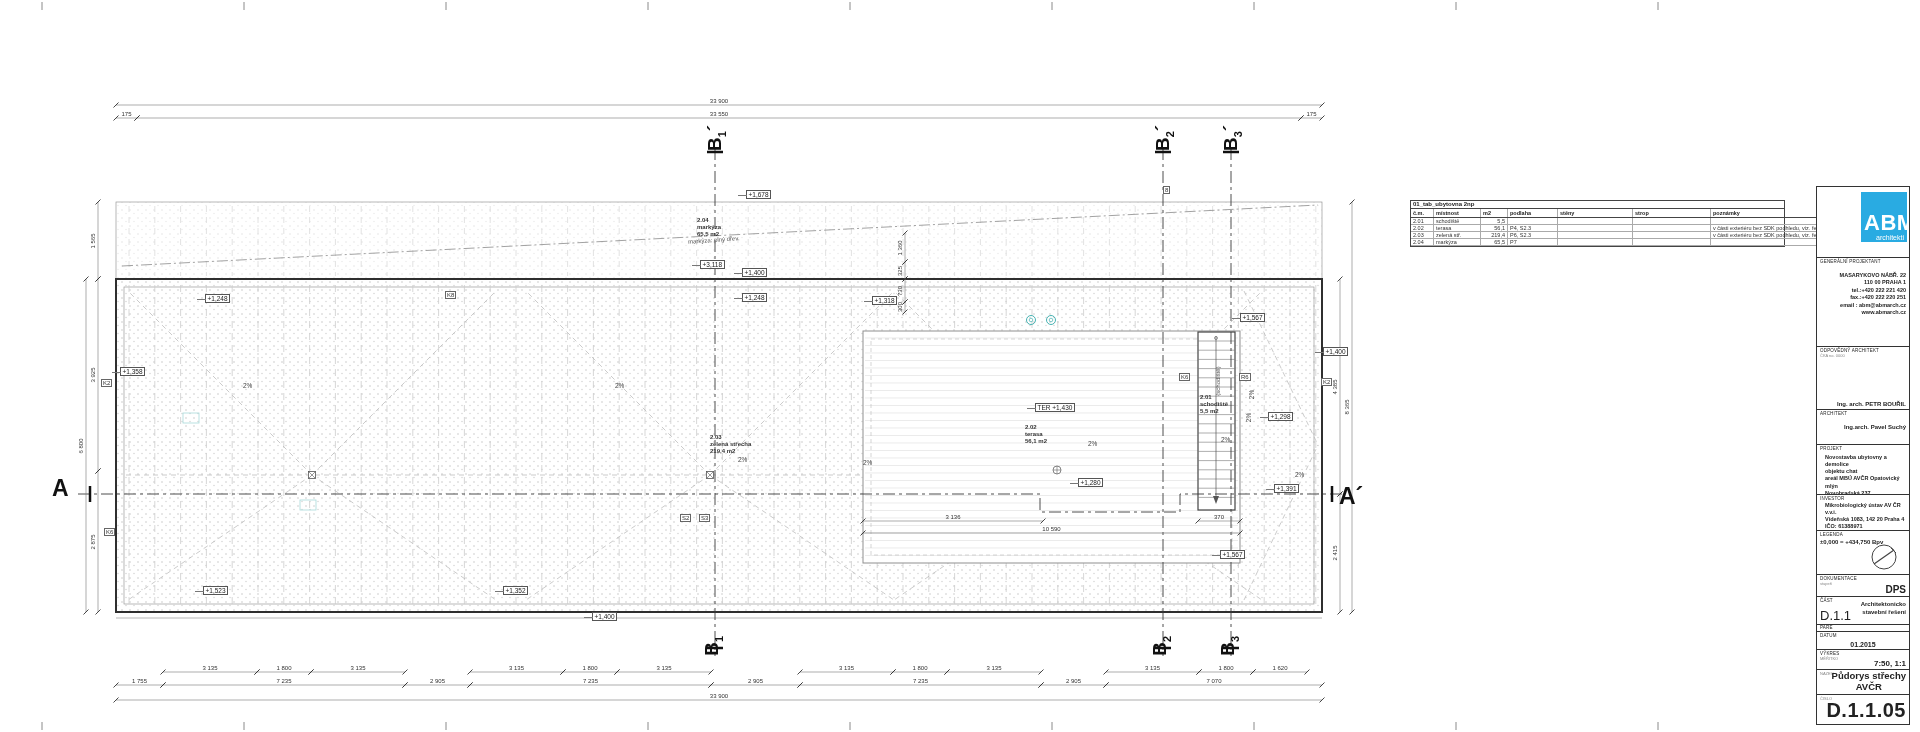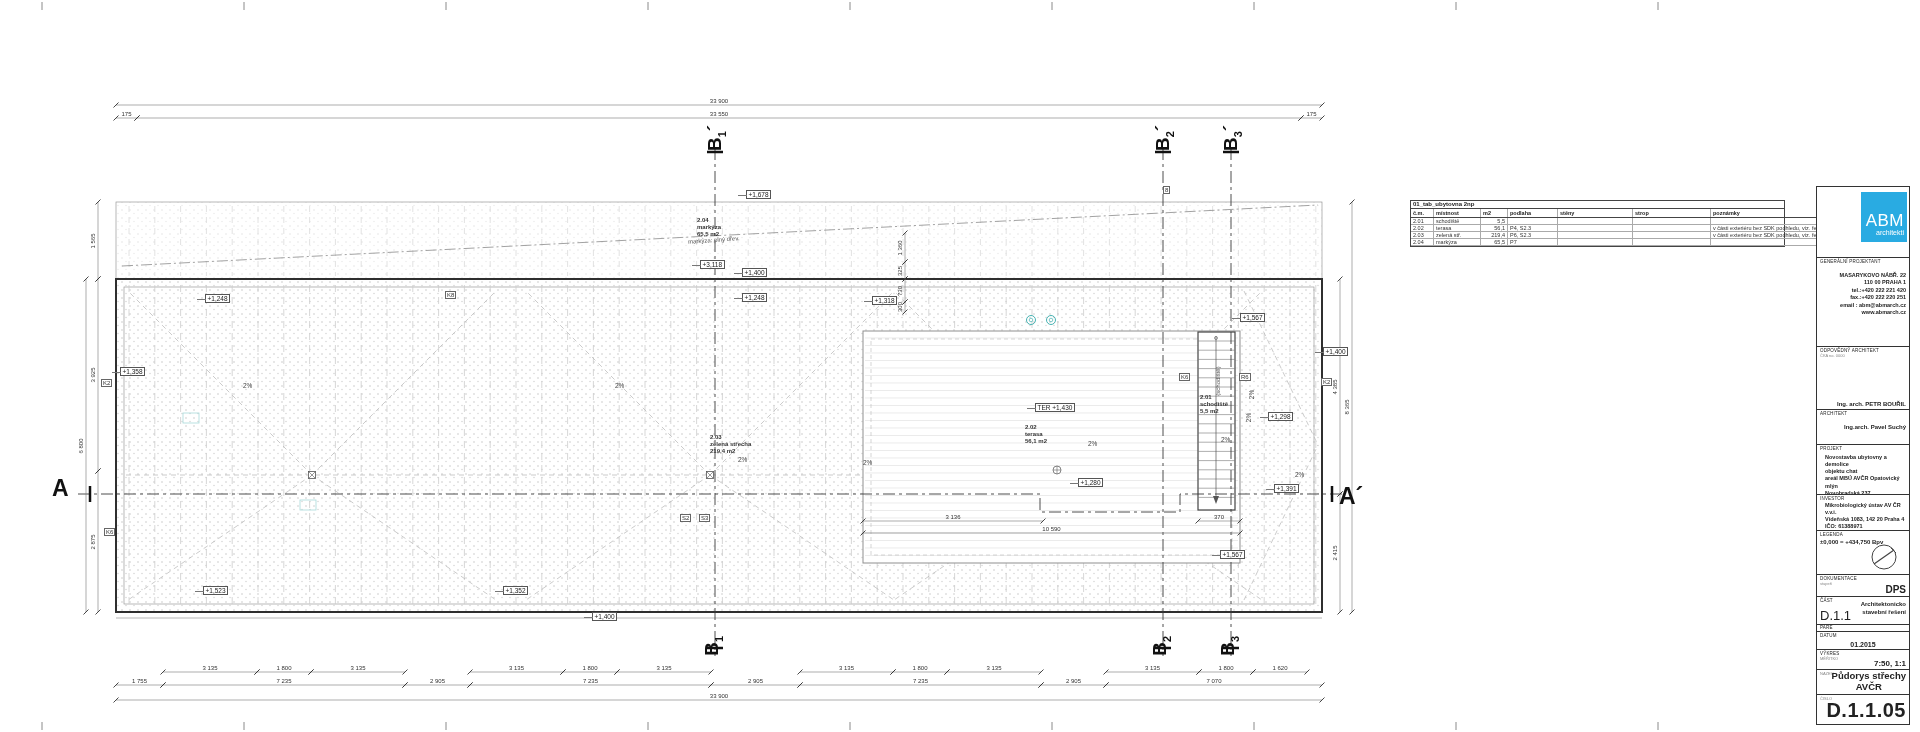--- a/index.html
+++ b/index.html
@@ -43,21 +43,21 @@
   .legline{font-size:6px;font-weight:700;margin-top:2px;}
   .dps{position:absolute;right:3px;bottom:1px;font-size:10px;font-weight:700;}
   .d11{position:absolute;left:3px;bottom:1px;font-size:13px;font-weight:400;}
   .castr{position:absolute;right:3px;top:4px;font-size:6px;font-weight:700;text-align:right;line-height:1.25;}
   .datum{position:absolute;left:0;right:0;bottom:1px;text-align:center;font-size:7px;font-weight:700;}
   .scale{position:absolute;right:3px;bottom:1px;font-size:8px;font-weight:700;}
   .nazev{position:absolute;right:3px;bottom:1px;font-size:9.5px;font-weight:700;text-align:center;line-height:1.15;}
   .cislo{position:absolute;right:3px;bottom:2px;font-size:20px;font-weight:700;letter-spacing:.5px;}
   .logo{position:absolute;right:2px;top:5px;width:46px;height:50px;color:#fff;text-align:right;
         padding:2px 3px;box-sizing:border-box;}
-  .logo-abm{font-size:17px;font-weight:400;letter-spacing:.5px;margin-top:18px;line-height:1;}
+  .logo-abm{font-size:22px;font-weight:700;letter-spacing:.5px;margin-top:18px;line-height:1;}
   .logo-sub{font-size:7px;line-height:1;}
   .compass{position:absolute;right:10px;bottom:2px;}
 </style>
 </head>
 <body>
 
 <div class="sheet">
 
   <svg id="plan-svg" width="1920" height="732" viewBox="0 0 1920 732">
     <defs>

